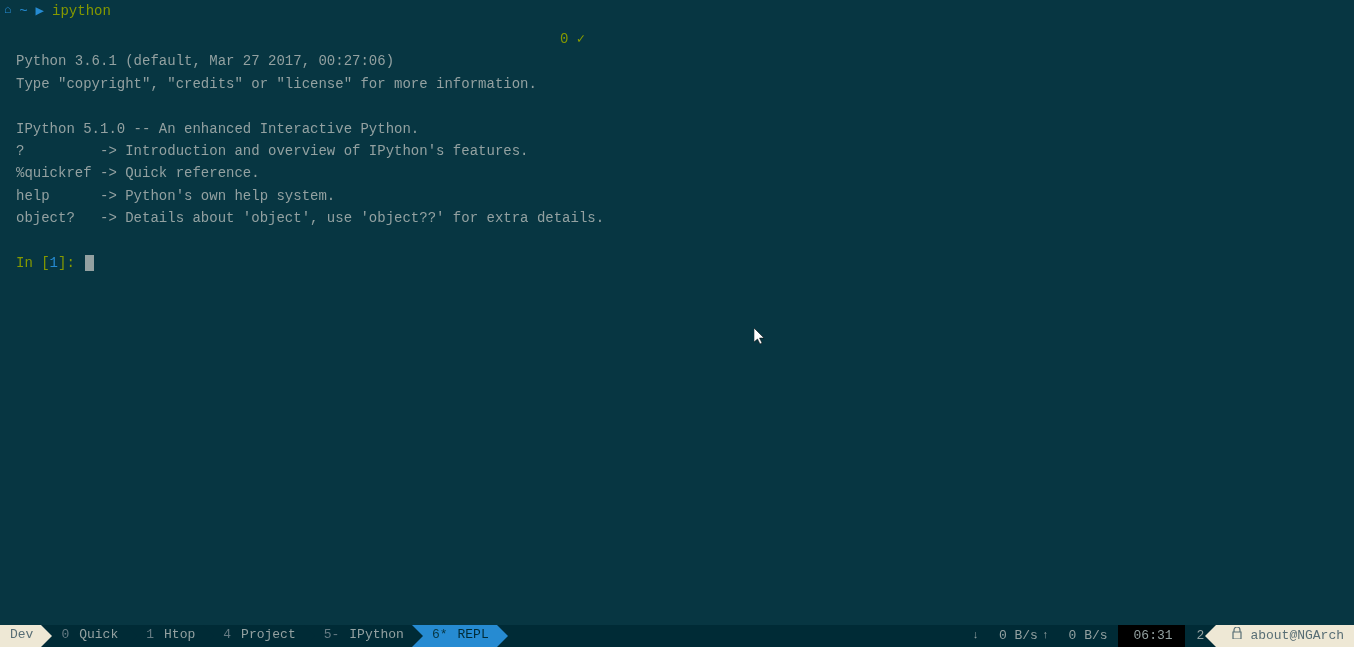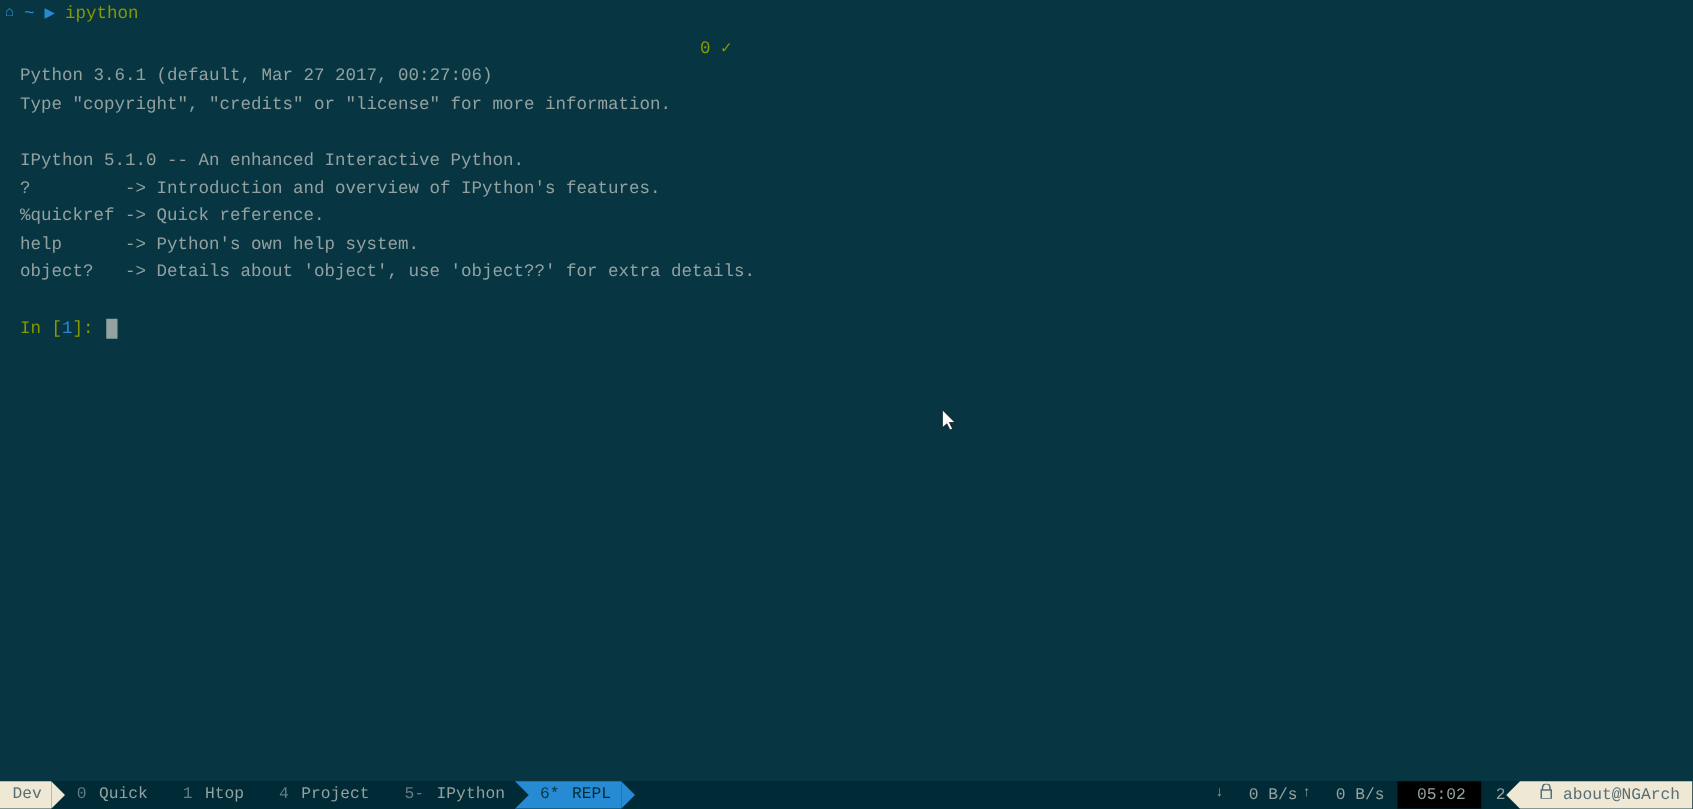--- a/index.html
+++ b/index.html
@@ -254,21 +254,21 @@
     </div>
     <div class="stat-item">
       <span>0 B/s</span>
       <span class="net-arrow">↑</span>
     </div>
     <div class="stat-item">
       <span>0 B/s</span>
     </div>
     <div class="clock-seg">
       <div class="arrow-left"></div>
-      <span>05:02</span>
+      <span>06:31</span>
     </div>
     <div class="count-seg">
       <span>2</span>
     </div>
     <div class="user-seg">
       <div class="arrow-left"></div>
       <span class="lock-icon">
         <svg width="10" height="12" viewBox="0 0 10 12">
             <path d="M2,5 L2,3 A3,3 0 0,1 8,3 L8,5 M1,5 L9,5 L9,12 L1,12 Z" fill="none" stroke="#586e75" stroke-width="1.2"></path>
           </svg>

